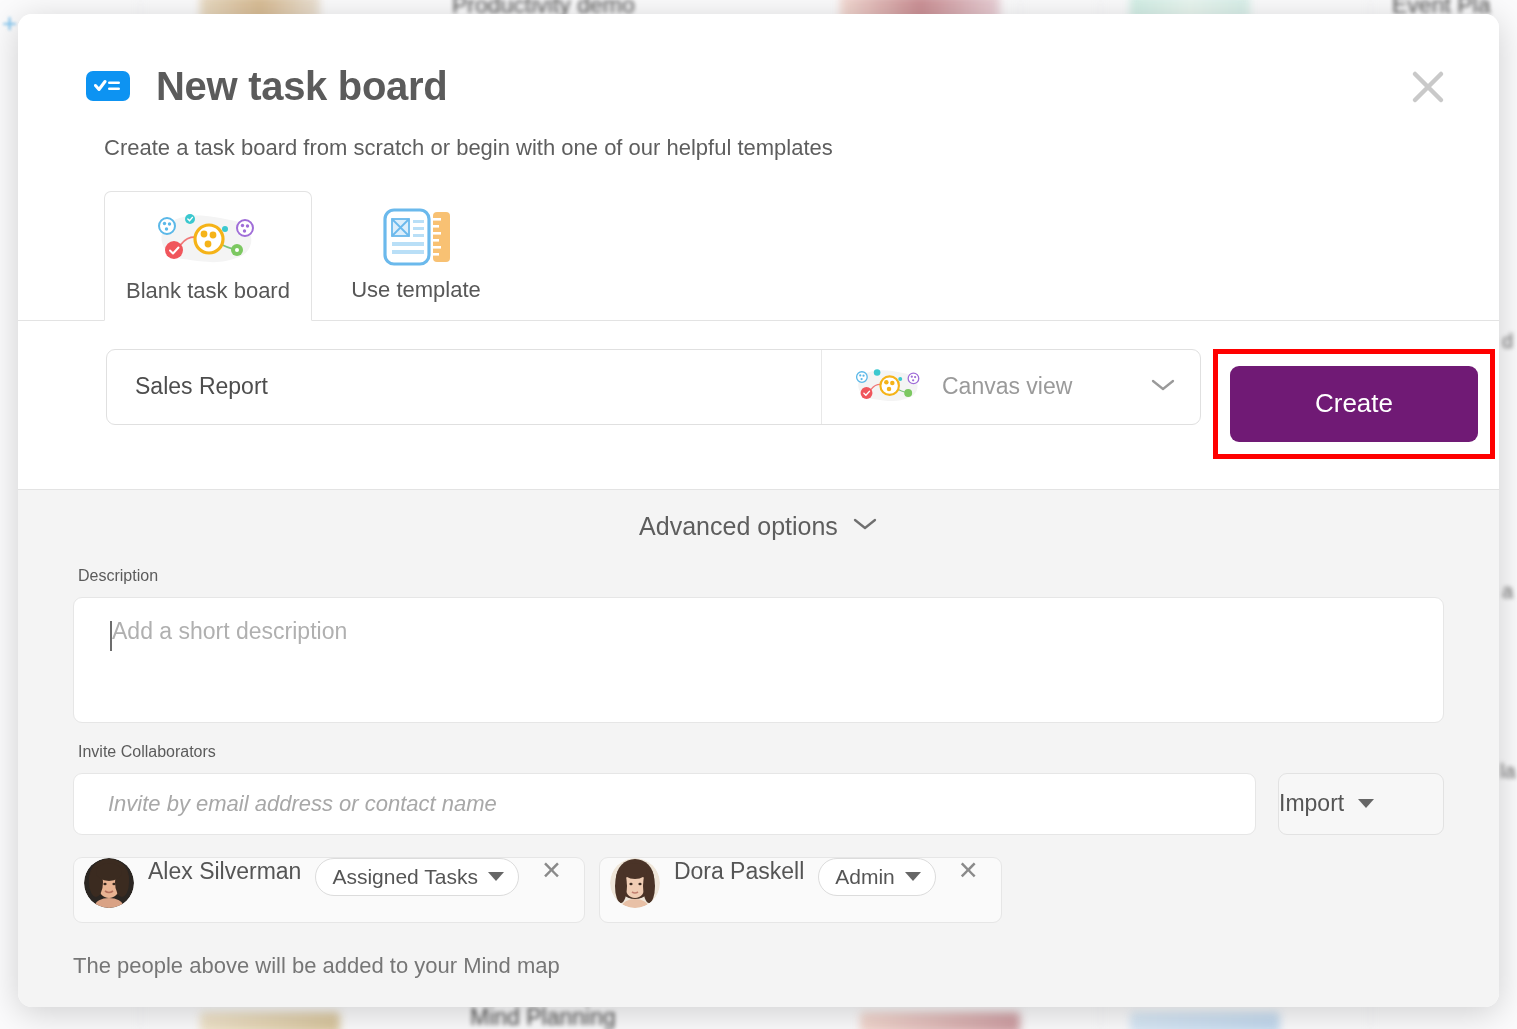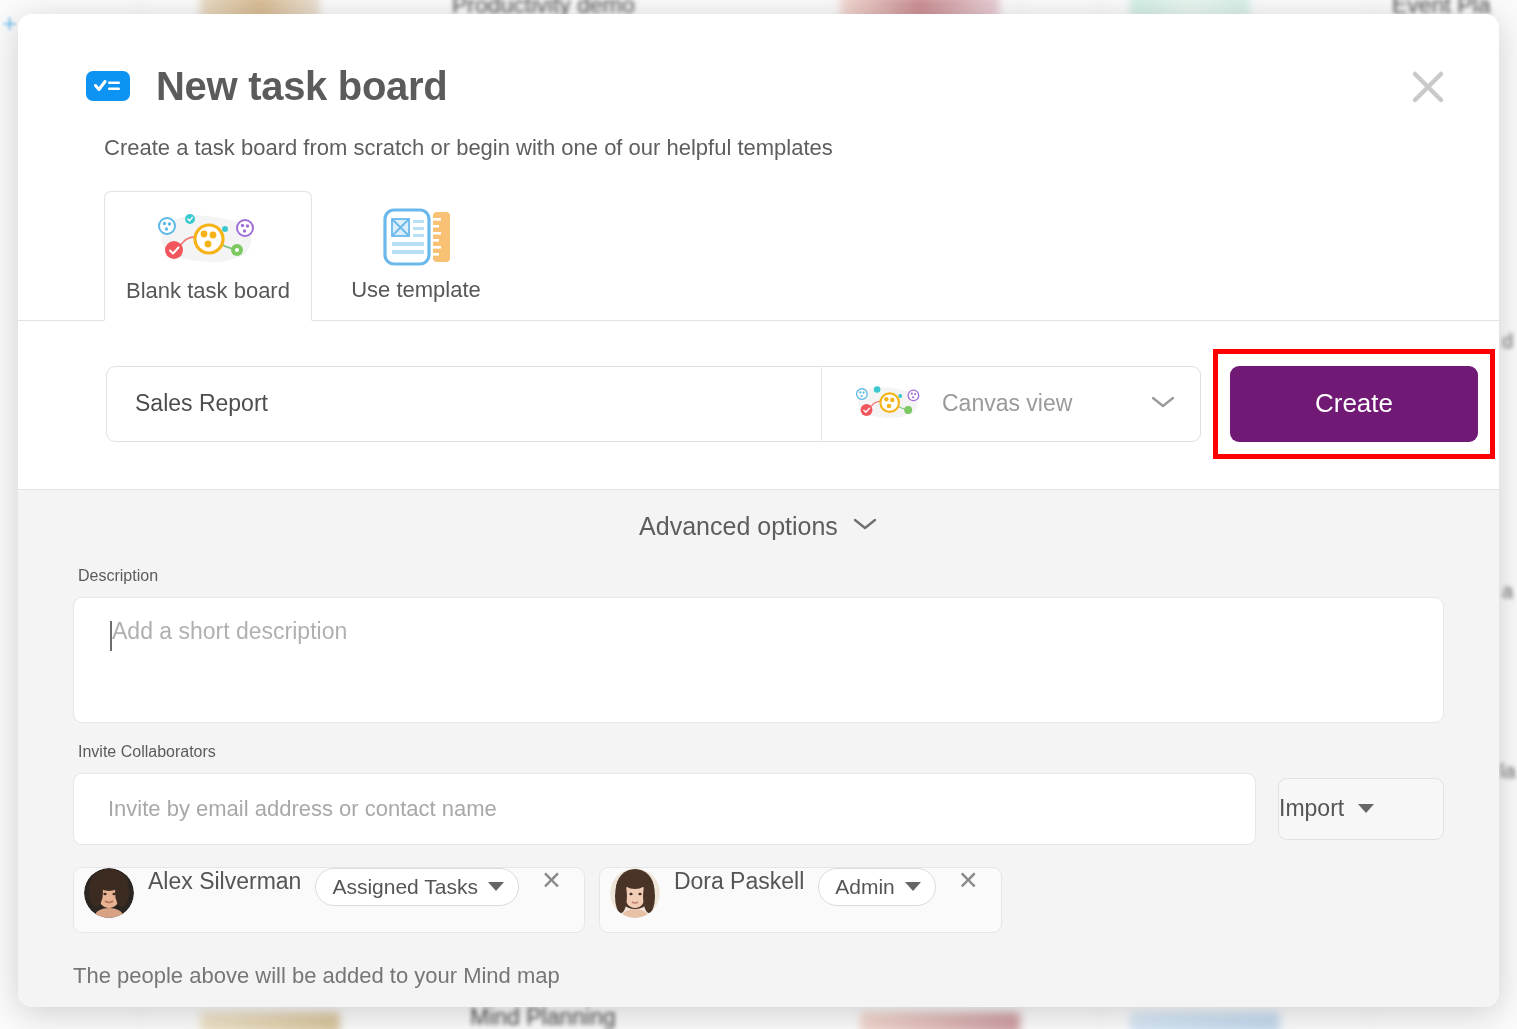--- a/index.html
+++ b/index.html
@@ -143,21 +143,21 @@
     margin-bottom: 8px;
   }
   .tab-label {
     font-size: 22px;
     color: #575757;
   }
 
   
   .name-row {
     display: flex;
-    align-items: center;
+    align-items: flex-start;
     padding: 28px 0 30px 88px;
     background: #fff;
   }
   .name-field-group {
     display: flex;
     align-items: stretch;
     border: 1px solid #e0e0e0;
     border-radius: 9px;
     height: 76px;
     width: 1095px;
@@ -251,29 +251,30 @@
     margin-left: 8px;
   }
 
   .invite-row {
     display: flex;
     align-items: center;
     gap: 22px;
   }
   .invite-input {
     flex: 1;
-    height: 72px;
+    height: 62px;
     background: #fff;
     border: 1px solid #e6e6e6;
     border-radius: 9px;
     padding: 0 34px;
     font-size: 22px;
     color: #4d4d4d;
     font-family: inherit;
     outline: none;
+    font-style: italic;
   }
   .invite-input::placeholder { color: #a8a8a8; }
   .import-btn {
     height: 62px;
     min-width: 166px;
     background: #f7f7f7;
     border: 1px solid #e2e2e2;
     border-radius: 9px;
     display: flex; align-items: center; 
     gap: 14px;

